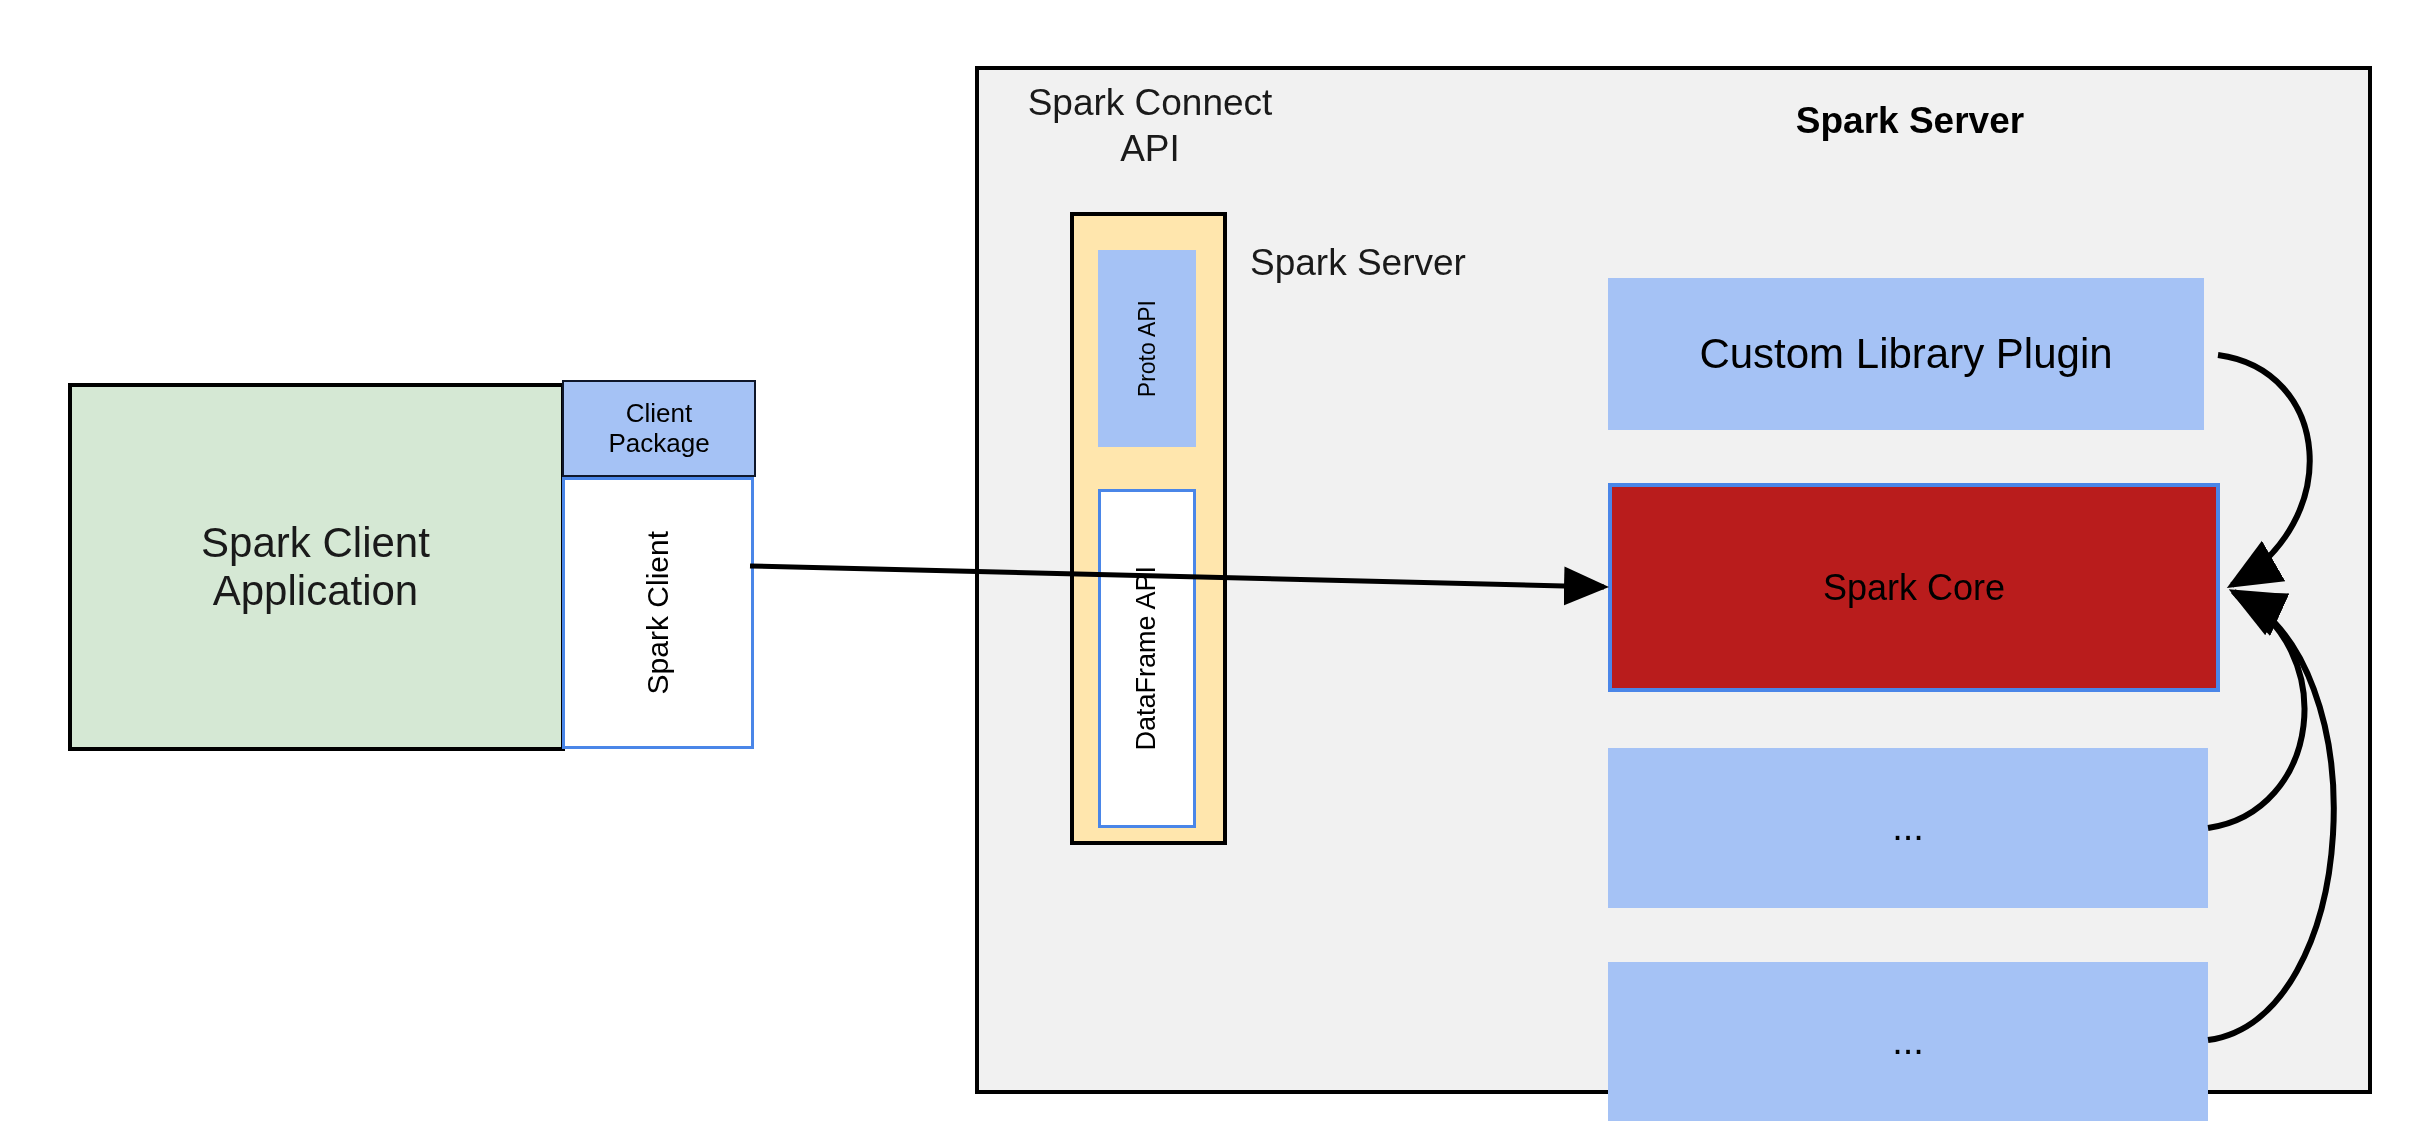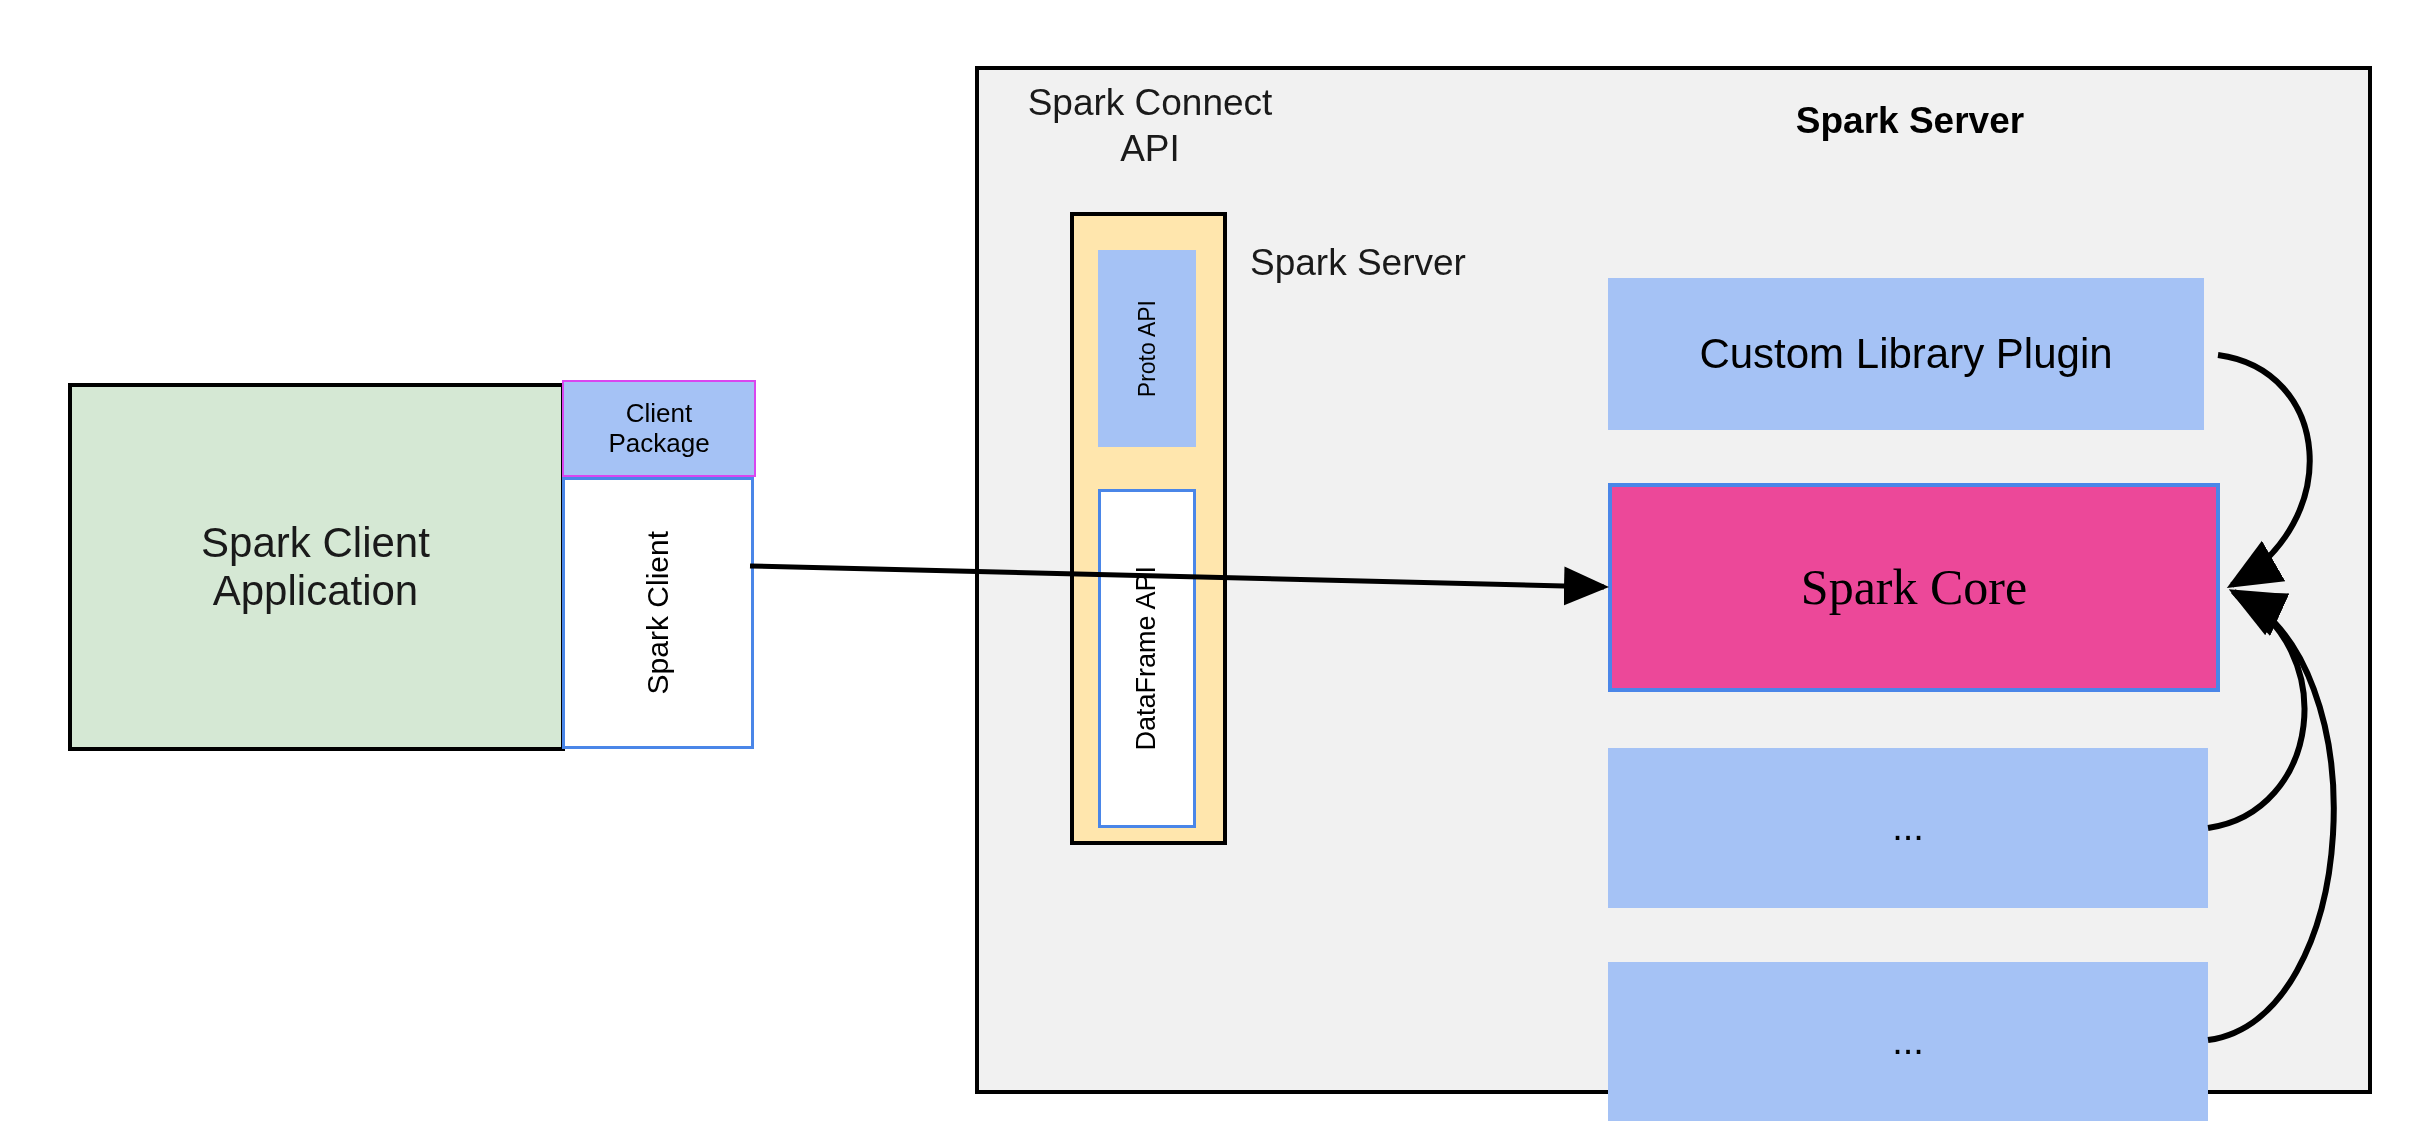--- a/index.html
+++ b/index.html
@@ -42,21 +42,21 @@
   #client-app-label {
     padding-right: 0px;
     transform: translateX(-1px);
   }
   #client-package-box {
     left: 562px;
     top: 380px;
     width: 194px;
     height: 97px;
     background: #a5c2f5;
-    border: 2px solid #d946ef;
+    border: 2px solid #0f172a;
     font-size: 26px;
   }
   #spark-client-box {
     left: 562px;
     top: 477px;
     width: 192px;
     height: 272px;
     background: #ffffff;
     border: 3px solid #4a86e8;
     font-size: 30px;
@@ -142,24 +142,23 @@
     height: 152px;
     background: #a5c2f5;
     border: 2px solid #a5c2f5;
     font-size: 42px;
   }
   #spark-core-box {
     left: 1608px;
     top: 483px;
     width: 612px;
     height: 209px;
-    background: #ec4899;
+    background: #b91c1c;
     border: 4px solid #4a86e8;
-    font-size: 50px;
-    font-family: Liberation Serif, serif;
+    font-size: 36px;
   }
   #ellipsis-box-1 {
     left: 1608px;
     top: 748px;
     width: 600px;
     height: 160px;
     background: #a5c2f5;
     border: 2px solid #a5c2f5;
     font-size: 38px;
   }

